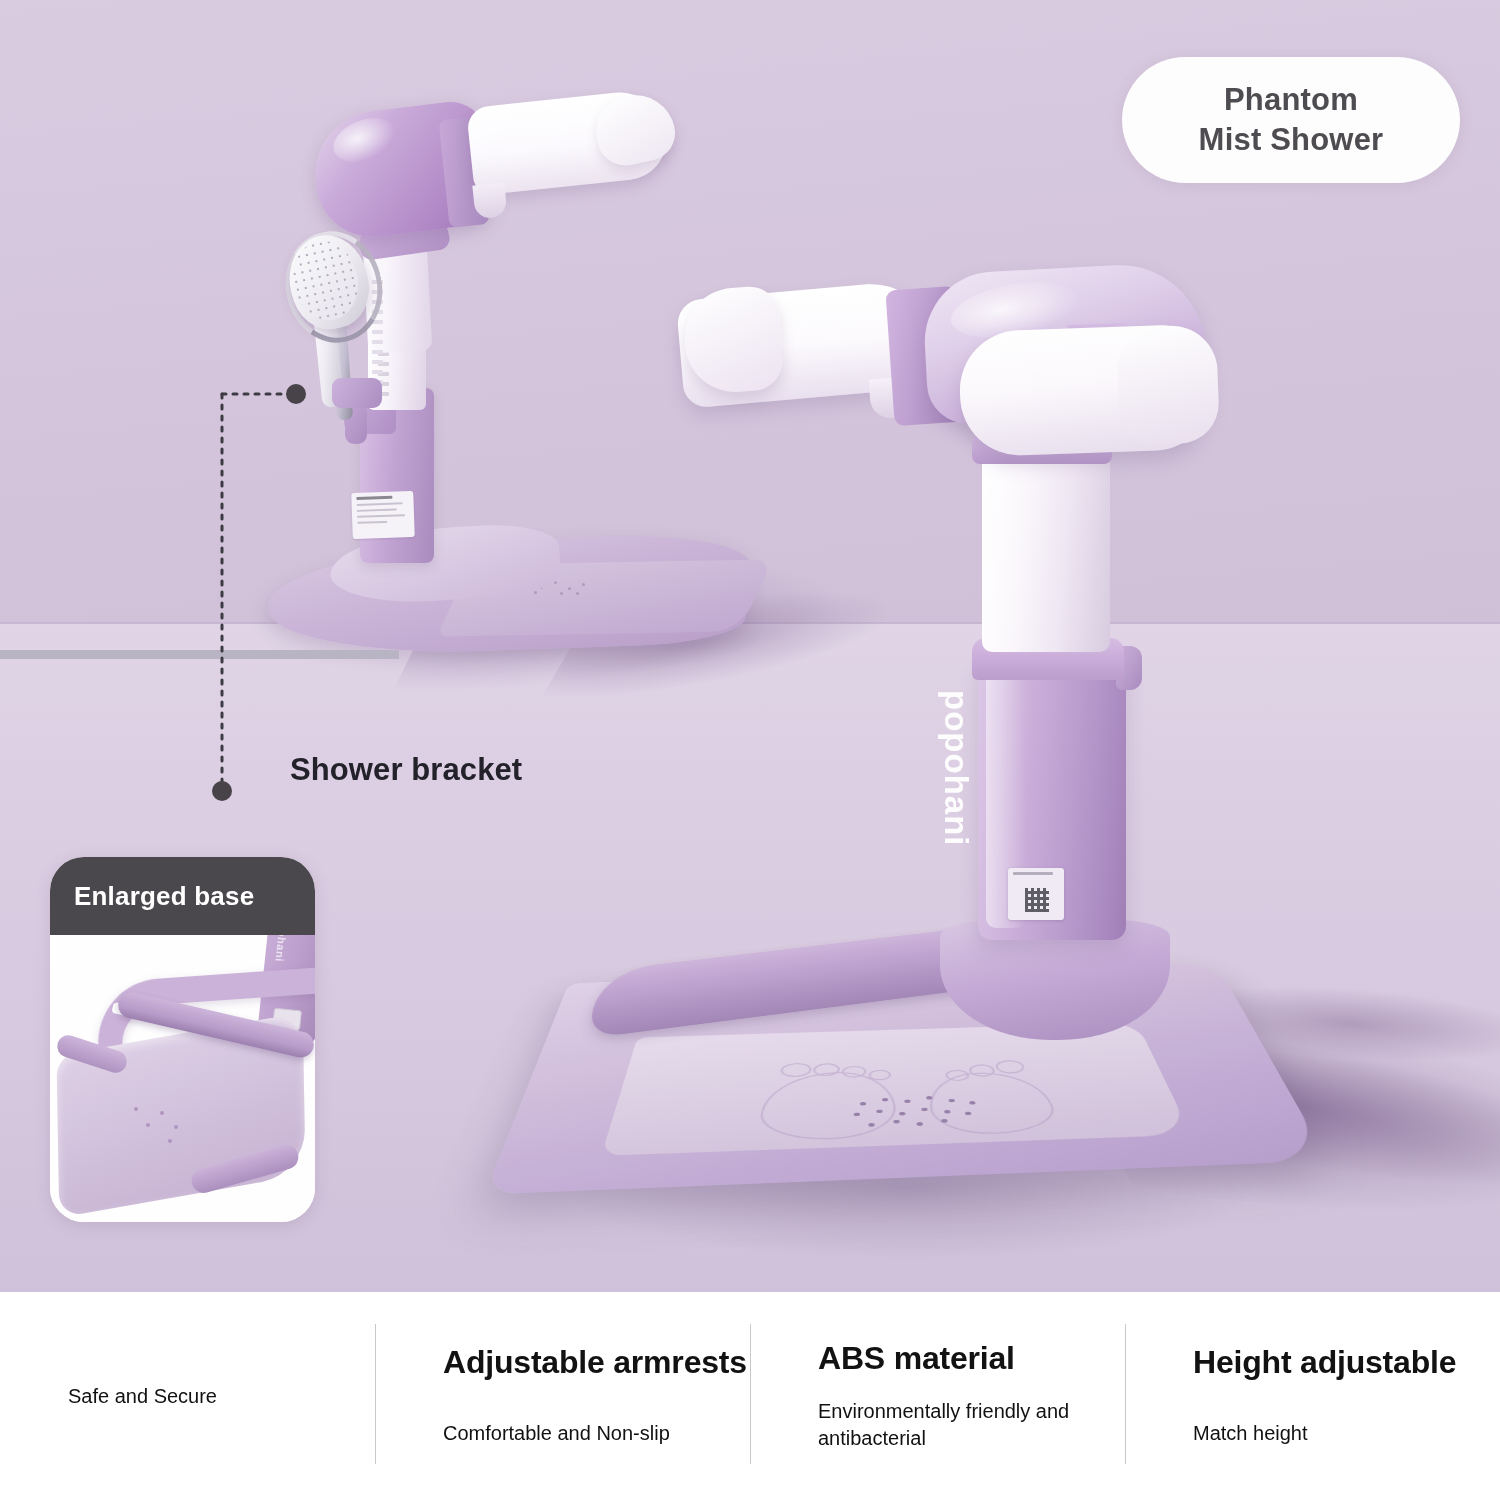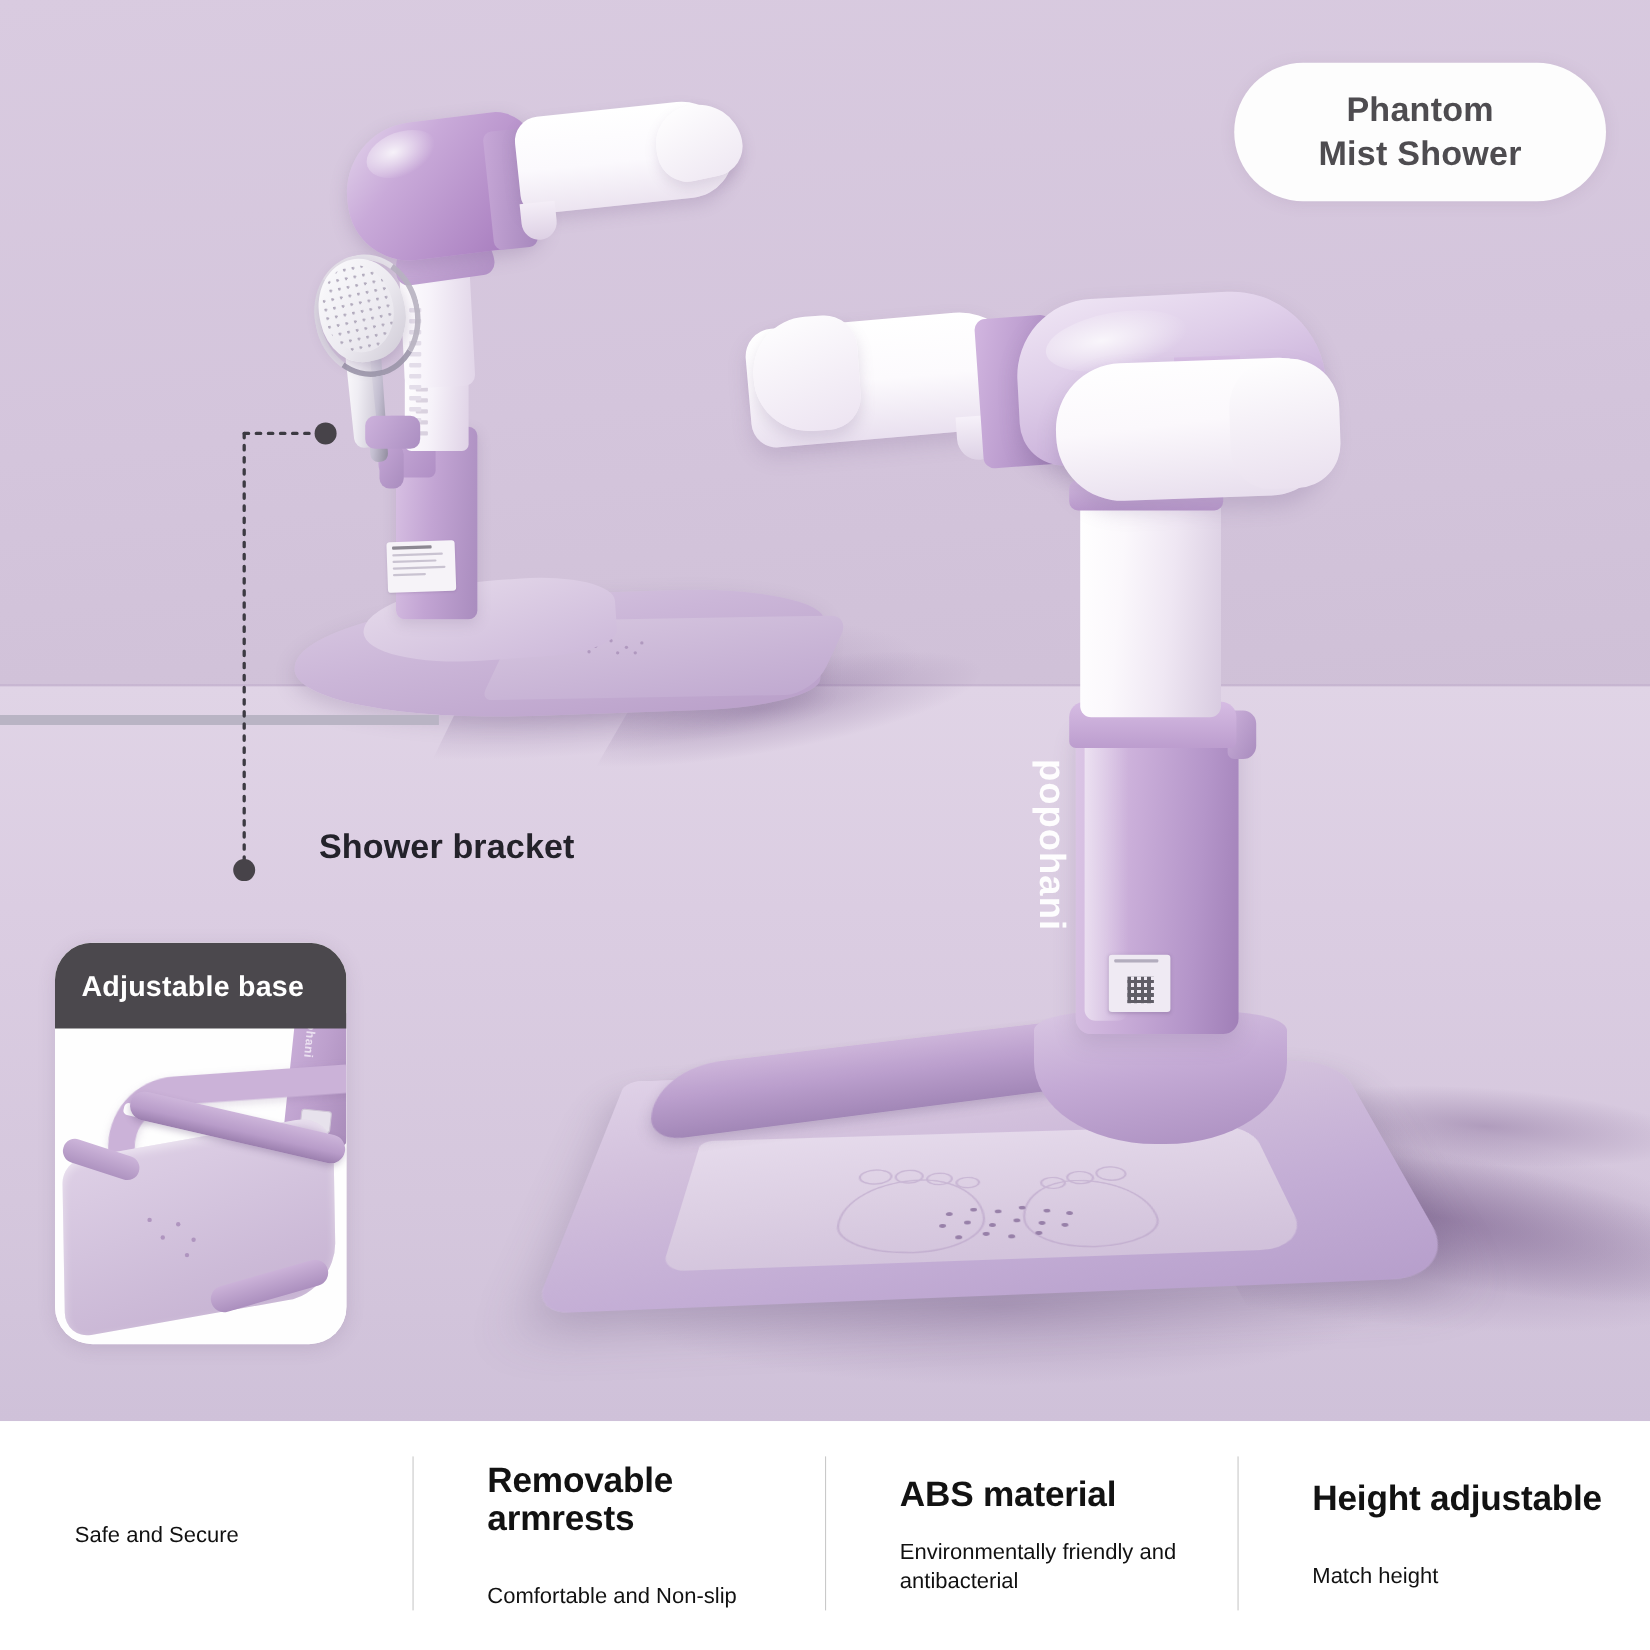--- a/index.html
+++ b/index.html
@@ -677,36 +677,36 @@
         <div class="ins-dot" style="left:96px;top:266px"></div>
         <div class="ins-dot" style="left:110px;top:254px"></div>
         <div class="ins-dot" style="left:124px;top:268px"></div>
         <div class="ins-dot" style="left:118px;top:282px"></div>
         <div class="ins-gap"></div>
         <div class="ins-rail"></div>
         <div class="ins-rail2"></div>
         <div class="ins-rail3"></div>
       </div>
       <div class="inset-header">
-        <span>Adjustable base</span>
+        <span>Enlarged base</span>
       </div>
     </div>
 
     <div class="badge">
       <div class="badge-text">Phantom
 Mist Shower</div>
     </div>
   </div>
 
   <div class="features">
     <div class="feature">
       <div class="feature-sub">Safe and Secure</div>
     </div>
     <div class="feature">
-      <div class="feature-title">Removable armrests</div>
+      <div class="feature-title">Adjustable armrests</div>
       <div class="feature-sub">Comfortable and Non-slip</div>
     </div>
     <div class="feature tight">
       <div class="feature-title">ABS material</div>
       <div class="feature-sub">Environmentally friendly
 and antibacterial</div>
     </div>
     <div class="feature">
       <div class="feature-title">Height adjustable</div>
       <div class="feature-sub">Match height</div>

